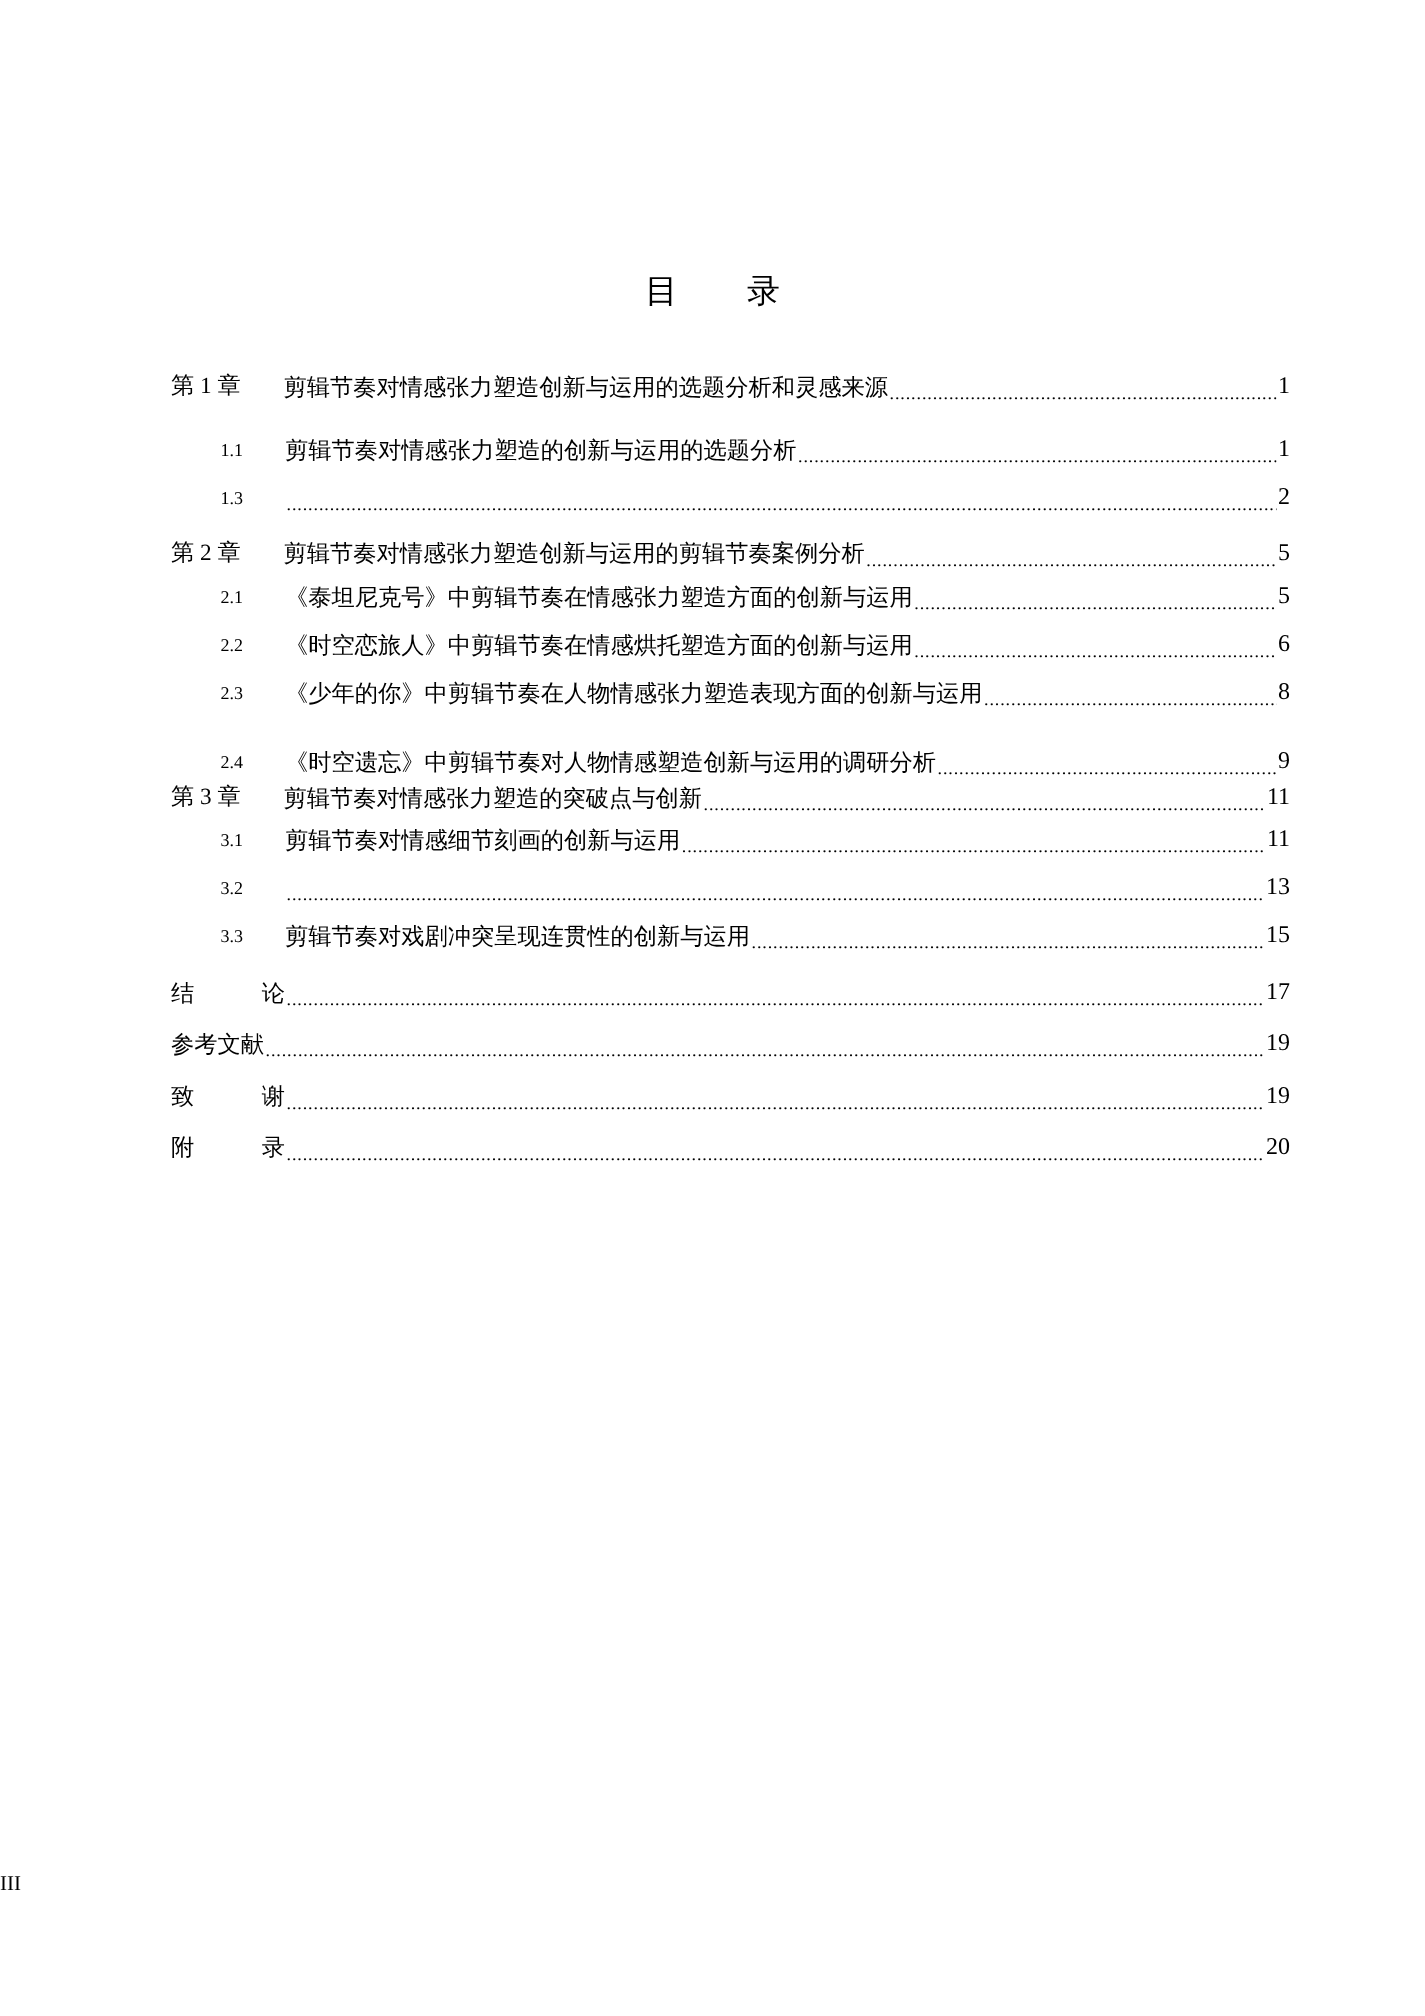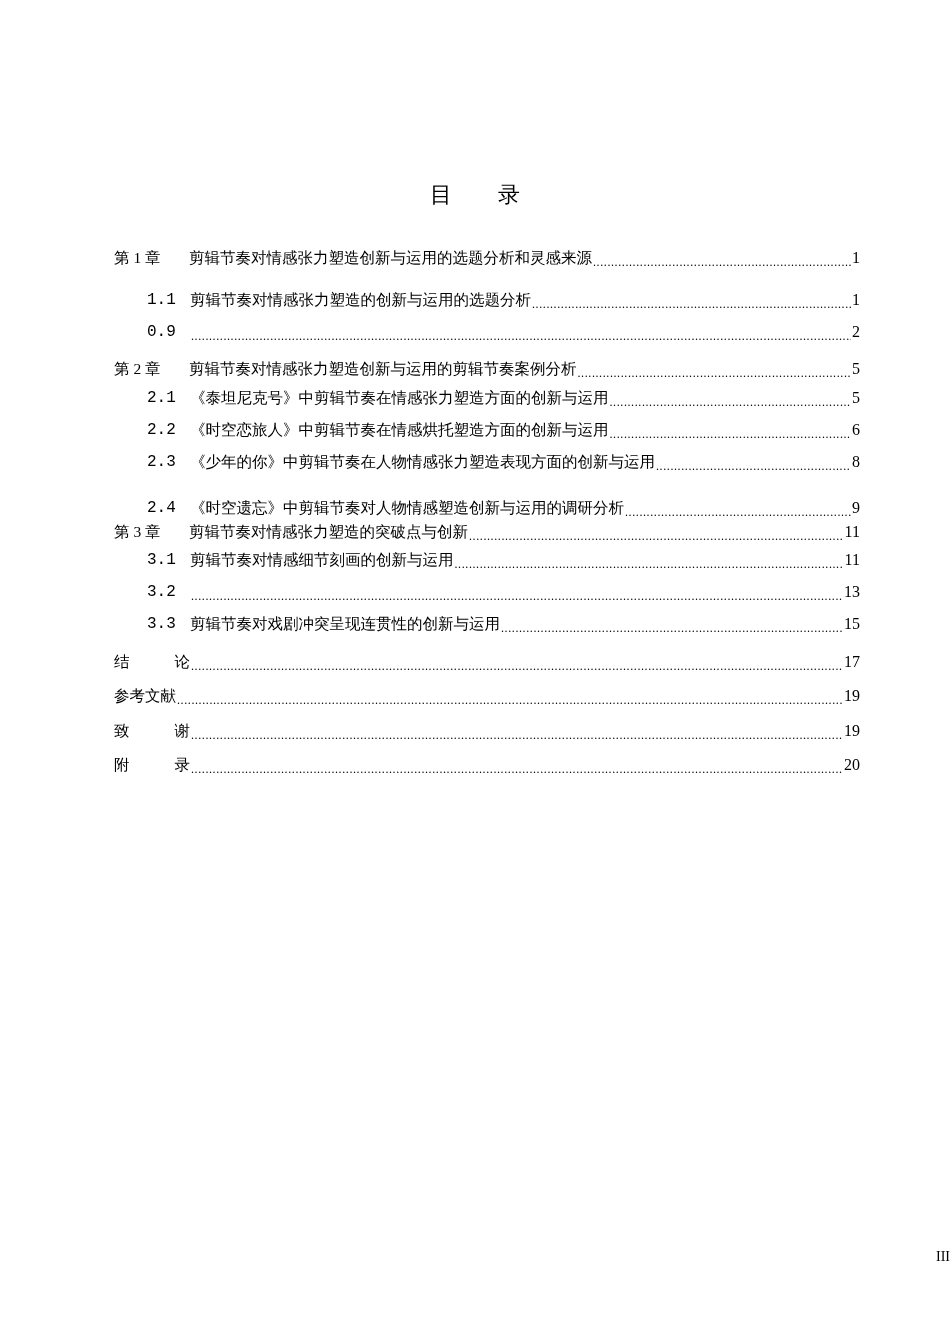--- a/index.html
+++ b/index.html
@@ -64,21 +64,21 @@
     }
     .toc-row.back {
       font-family: "DejaVu Sans", "Liberation Sans", sans-serif;
       font-size: 15.5px;
     }
     .num {
       flex: 0 0 auto;
       font-family: "Liberation Serif", serif;
     }
     .chapter .num { width: 75px; }
-    .section .num { width: 43px; font-size: 16px; font-family: Liberation Mono, monospace; }
+    .section .num { width: 43px; font-size: 12px; }
     .label {
       flex: 0 0 auto;
     }
     .back .label-spaced {
       flex: 0 0 auto;
       display: inline-flex;
       width: 76px;
       justify-content: space-between;
     }
     .leader {
@@ -103,21 +103,21 @@
       flex: 0 0 auto;
       font-family: "Liberation Serif", serif;
       font-size: 16px;
       text-align: right;
     }
     .footer {
       position: absolute;
       top: 1247px;
       left: 0;
       width: 950px;
-      text-align: right;
+      text-align: left;
       font-family: "Liberation Serif", serif;
       font-size: 14px;
       line-height: 20px;
     }
   </style>
 </head>
 <body>
 
 <div class="page">
 
@@ -133,21 +133,21 @@
       <span class="leader"></span>
       <span class="page-no">1</span>
     </div>
     <div class="toc-row section" style="top:288px">
       <span class="num">1.1</span>
       <span class="label">剪辑节奏对情感张力塑造的创新与运用的选题分析</span>
       <span class="leader"></span>
       <span class="page-no">1</span>
     </div>
     <div class="toc-row section" style="top:320px">
-      <span class="num">0.9</span>
+      <span class="num">1.3</span>
       <span class="leader"></span>
       <span class="page-no">2</span>
     </div>
 
     <div class="toc-row chapter" style="top:357px">
       <span class="num">第 2 章</span>
       <span class="label">剪辑节奏对情感张力塑造创新与运用的剪辑节奏案例分析</span>
       <span class="leader"></span>
       <span class="page-no">5</span>
     </div>

